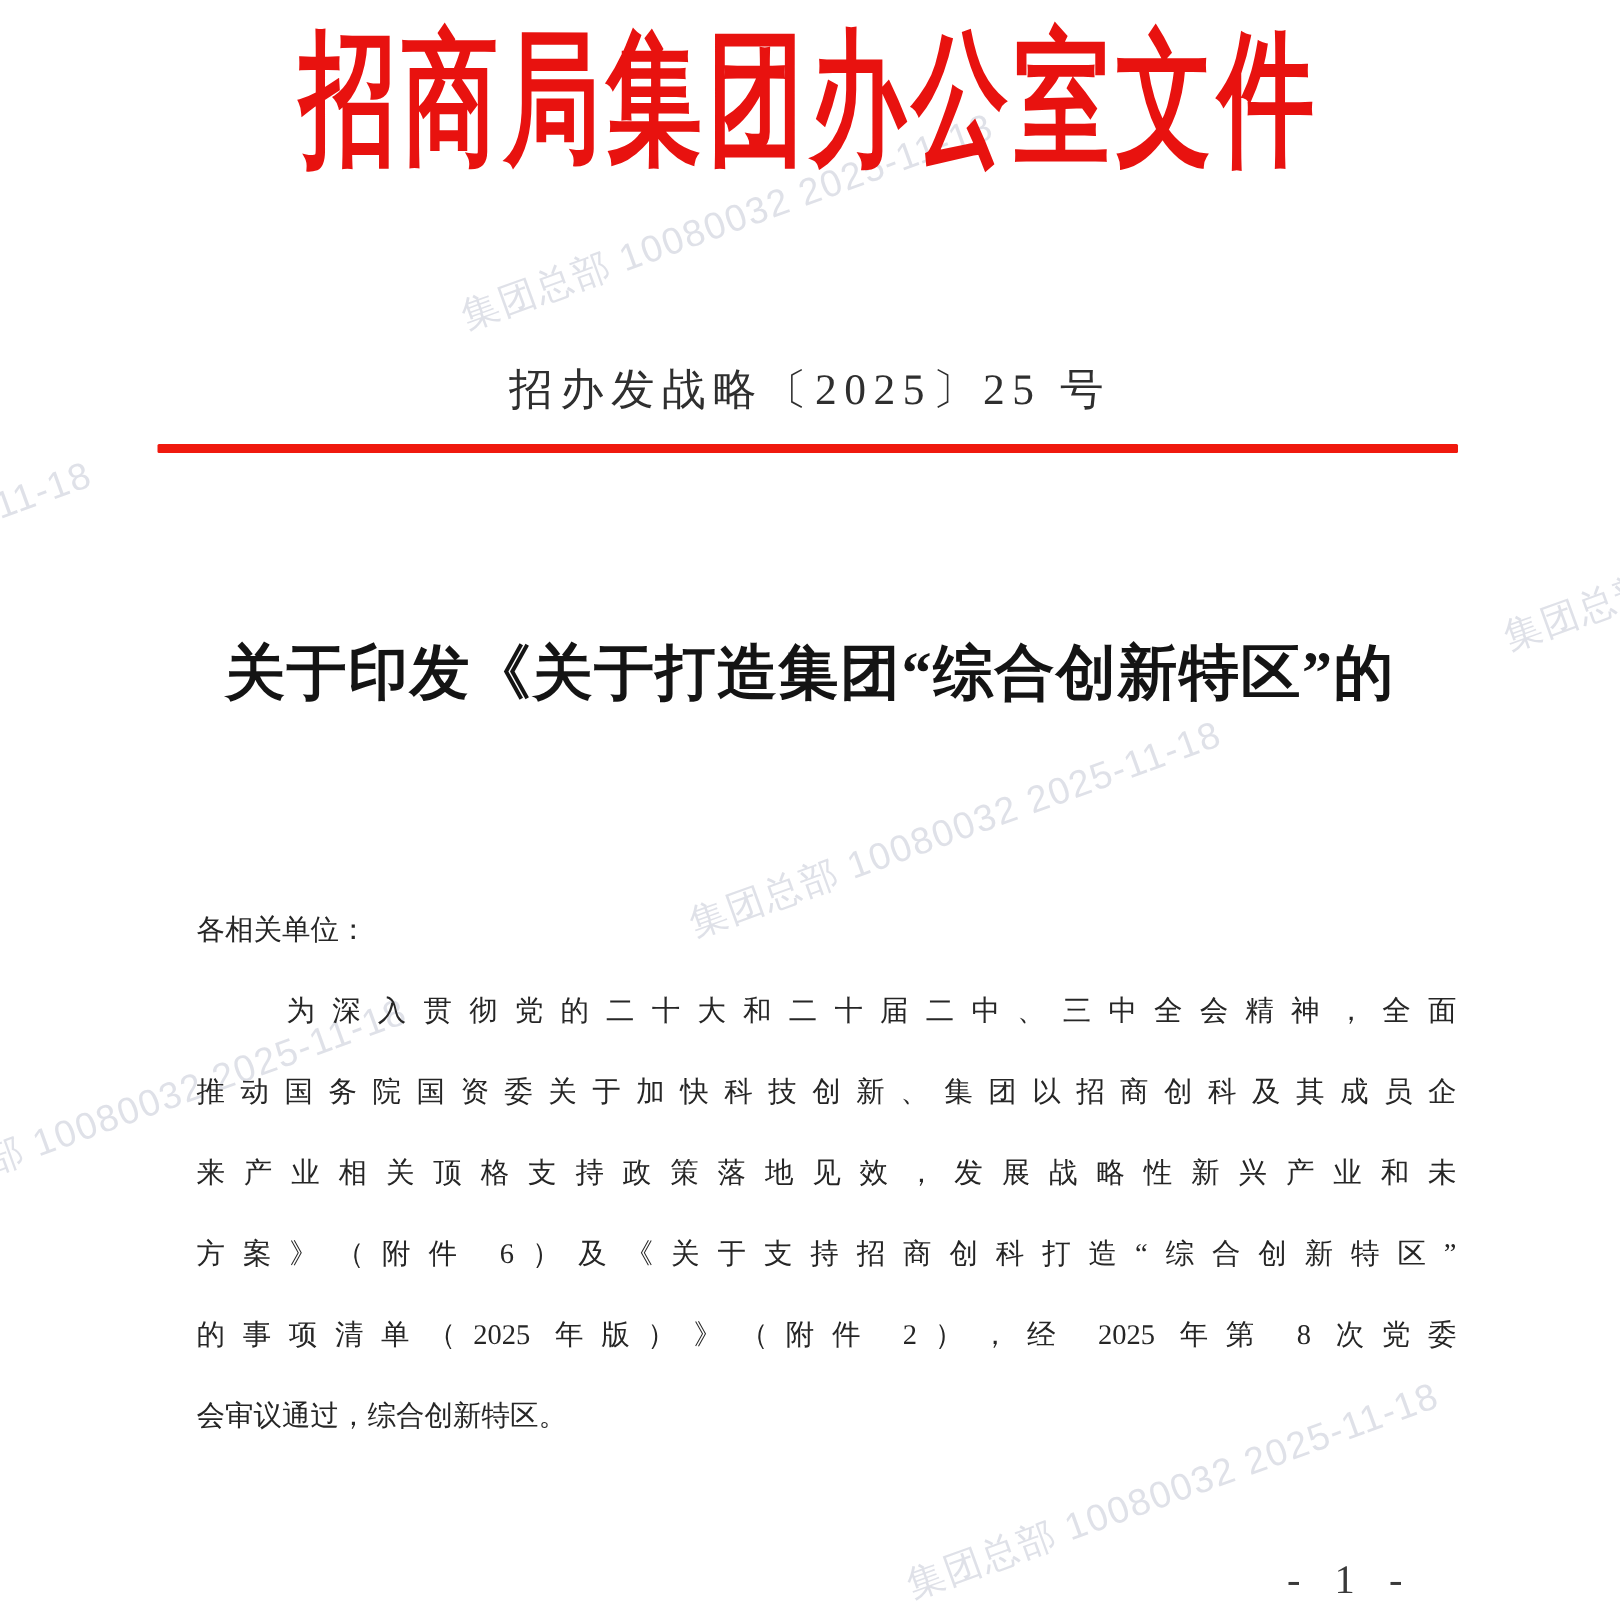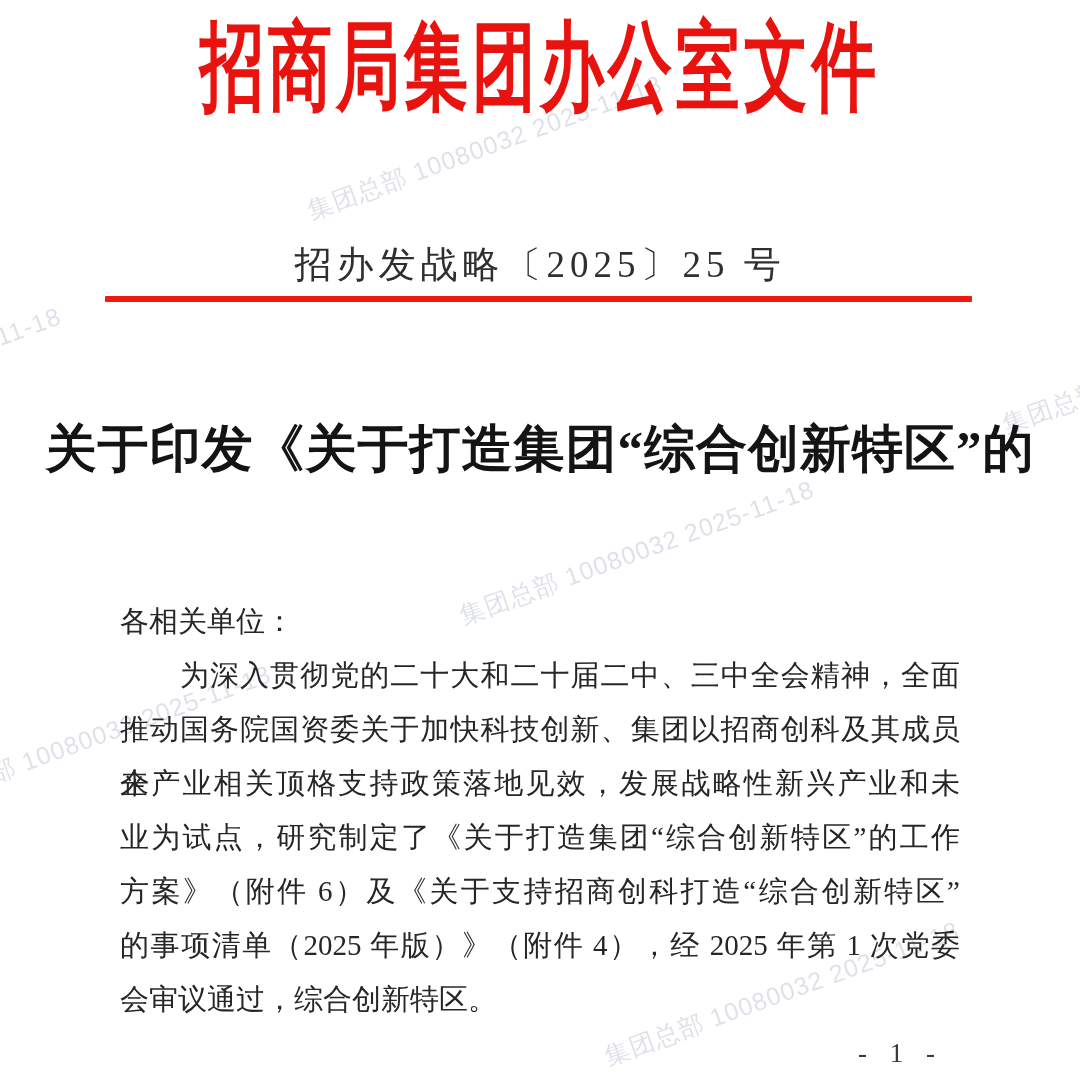--- a/index.html
+++ b/index.html
@@ -45,52 +45,52 @@
     transform: scaleY(1.52);
     transform-origin: 50% 0;
     font-family: "Liberation Serif", "DejaVu Serif", serif;
   }
 
   
   .doc-number {
     position: absolute;
     left: 0; right: 0; top: 240px;
     text-align: center;
-    font-size: 37px;
+    font-size: 29px;
     letter-spacing: 5px;
     color: #2f2f2f;
   }
 
   
   .red-line {
     position: absolute;
     left: 105px; top: 296px;
     width: 867px; height: 6px;
     border-radius: 1px;
   }
 
   
   .doc-title {
     position: absolute;
     left: 0; right: 0; top: 420px;
     text-align: center;
     font-weight: bold;
     color: #141414;
-    font-size: 51px;
+    font-size: 40px;
     line-height: 58px;
     letter-spacing: 1px;
   }
 
   
   .body-block {
     position: absolute;
-    left: 120px; top: 594px;
+    left: 131px; top: 594px;
     width: 840px;
     color: #262626;
-    font-size: 29px;
+    font-size: 19px;
     font-family: Liberation Serif, serif;
   }
   .line { height: 54px; line-height: 54px; white-space: nowrap; }
   .line.fill {
     white-space: normal;
     text-align: justify;
     text-align-last: justify;
   }
   .line.indent { padding-left: 60px; }
 
@@ -123,21 +123,20 @@
 
   <div class="doc-title">
     <div>关于印发《关于打造集团“综合创新特区”的</div>
   </div>
 
   <div class="body-block">
     <div class="line">各相关单位：</div>
     <div class="line fill indent">为深入贯彻党的二十大和二十届二中、三中全会精神，全面</div>
     <div class="line fill">推动国务院国资委关于加快科技创新、集团以招商创科及其成员企</div>
     <div class="line fill">来产业相关顶格支持政策落地见效，发展战略性新兴产业和未</div>
-    <div class="line fill">业为试点，研究制定了《关于打造集团“综合创新特区”的工作</div>
     <div class="line fill">方案》（附件 6）及《关于支持招商创科打造“综合创新特区”</div>
-    <div class="line fill">的事项清单（2025 年版）》（附件 4），经 2025 年第 1 次党委</div>
+    <div class="line fill">的事项清单（2025 年版）》（附件 2），经 2025 年第 8 次党委</div>
     <div class="line">会审议通过，综合创新特区。</div>
   </div>
 
   <div class="page-number">- 1 -</div>
 
 </div>
 
 </body></html>

